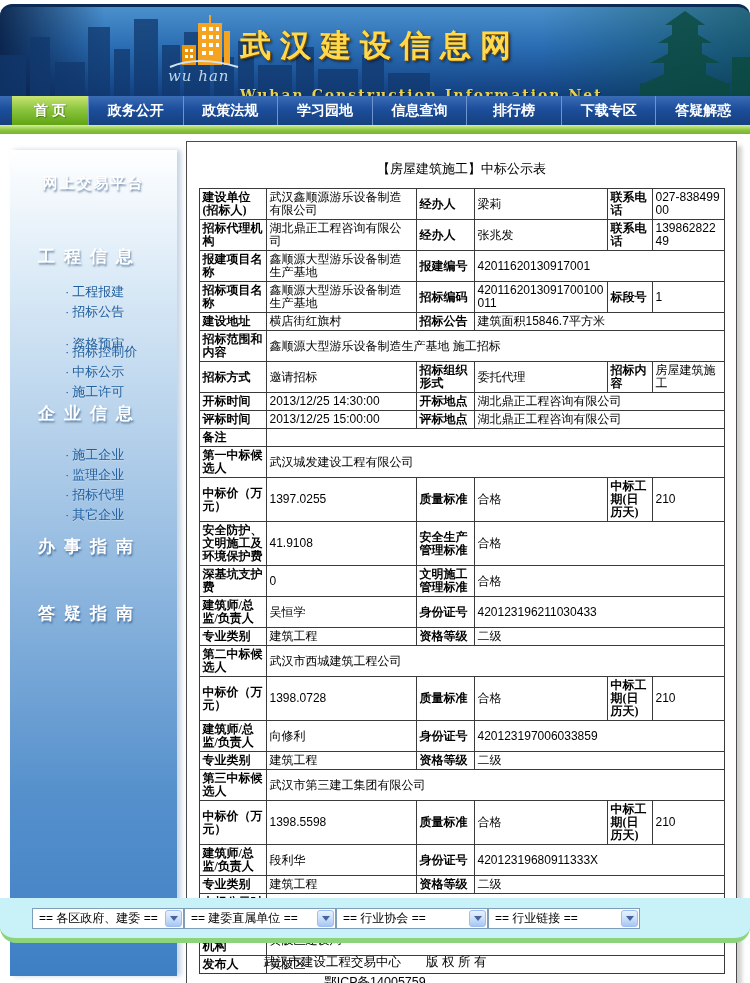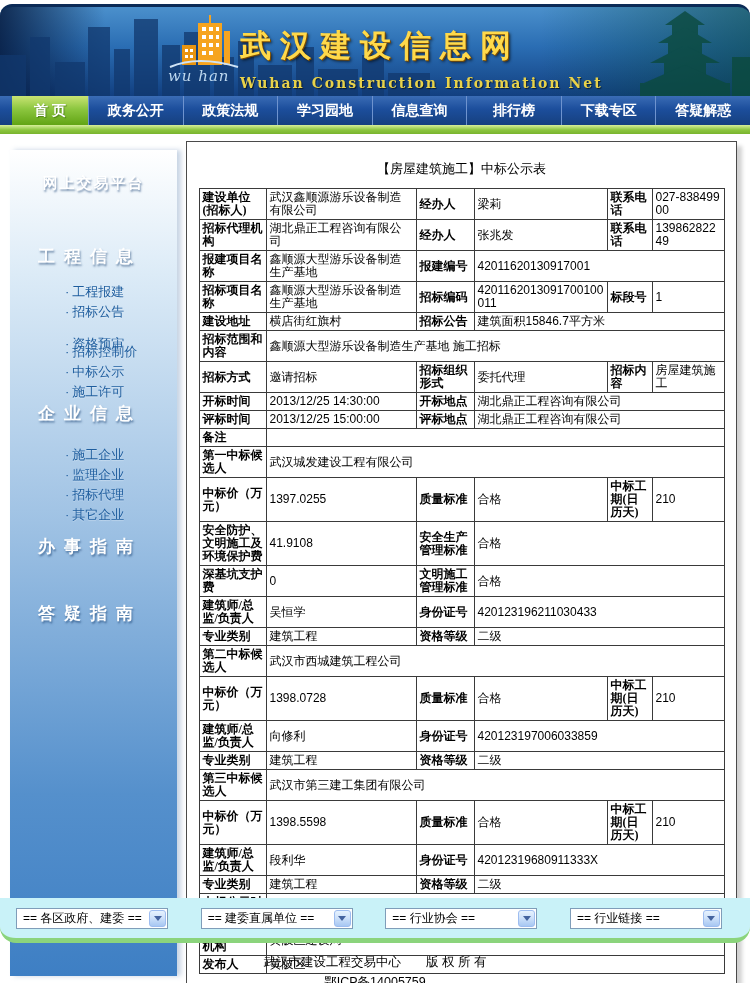--- a/index.html
+++ b/index.html
@@ -15,21 +15,21 @@
       linear-gradient(180deg,#4b90cc 0%,#2a6db3 45%,#123f80 100%);
     overflow:hidden;}
   .skyline{position:absolute;left:0;bottom:0;}
   .pagoda{position:absolute;right:0;bottom:0;}
   .logo-block{position:absolute;left:168px;top:8px;width:90px;height:80px;}
   .logo-script{position:absolute;left:0px;top:52px;width:90px;color:#bcd7ee;
     font-family:"DejaVu Serif",serif;font-style:italic;font-size:15px;letter-spacing:1px;}
   .titles{position:absolute;left:240px;top:18px;}
   .site-title{font-size:31px;font-weight:bold;letter-spacing:9px;color:#ffd94a;
     text-shadow:1px 1px 0 #7a4a00,2px 2px 3px rgba(0,0,0,.65);white-space:nowrap;}
-  .site-subtitle{margin-top:8px;font-family:"DejaVu Serif",serif;font-weight:bold;
+  .site-subtitle{margin-top:20px;font-family:"DejaVu Serif",serif;font-weight:bold;
     font-size:14px;letter-spacing:2px;color:#e8d24a;text-shadow:1px 1px 1px rgba(0,0,0,.6);}
 
   
   .navbar{position:absolute;top:96px;left:0;width:750px;height:29px;display:flex;
     background:linear-gradient(180deg,#3a6cb5 0%,#1c4e9c 45%,#16407f 100%);
     box-sizing:border-box;padding-left:12px;}
   .nav-item{flex:1;display:flex;align-items:center;justify-content:center;
     color:#ffffff;font-size:14px;font-weight:bold;cursor:pointer;
     border-left:1px solid #6e93cf;white-space:nowrap;}
   .nav-item:first-child{border-left:none;}
@@ -59,21 +59,21 @@
   table.bid{border-collapse:collapse;margin:10px auto 12px auto;width:525px;table-layout:fixed;}
   table.bid td{border:1px solid #3a3a3a;font-size:12px;line-height:13px;
     padding:2px 3px;vertical-align:middle;word-break:break-all;color:#000;background:#fff;}
   table.bid td.lbl{font-weight:bold;font-family:Liberation Serif, serif;}
   table.bid td.val{font-weight:normal;}
 
   
   .footer-bar{position:absolute;top:898px;left:0;width:750px;height:45px;
     background:#c9f2f8;border-bottom:5px solid #8bd47c;border-radius:0 0 16px 16px;
     box-sizing:border-box;}
-  .dropdown-row{display:flex;justify-content:space-between;padding:10px 28px 0 16px;}
+  .dropdown-row{display:flex;padding:10px 28px 0 32px;}
   .xp-select{width:152px;height:21px;background:#ffffff;border:1px solid #7f9db9;
     display:flex;align-items:center;justify-content:space-between;cursor:pointer;
     font-size:12px;color:#000;box-sizing:border-box;padding-left:6px;}
   .xp-arrow{width:17px;height:17px;margin-right:1px;border-radius:3px;
     background:linear-gradient(180deg,#e6f2fe 0%,#cfe2fa 45%,#a7c7f2 100%);
     border:1px solid #9ebdf0;box-sizing:border-box;
     display:flex;align-items:center;justify-content:center;}
   .xp-arrow .tri{width:0;height:0;border-left:4px solid transparent;
     border-right:4px solid transparent;border-top:5px solid #44639f;}
   .footer-text{position:absolute;top:952px;left:0;width:750px;text-align:center;

